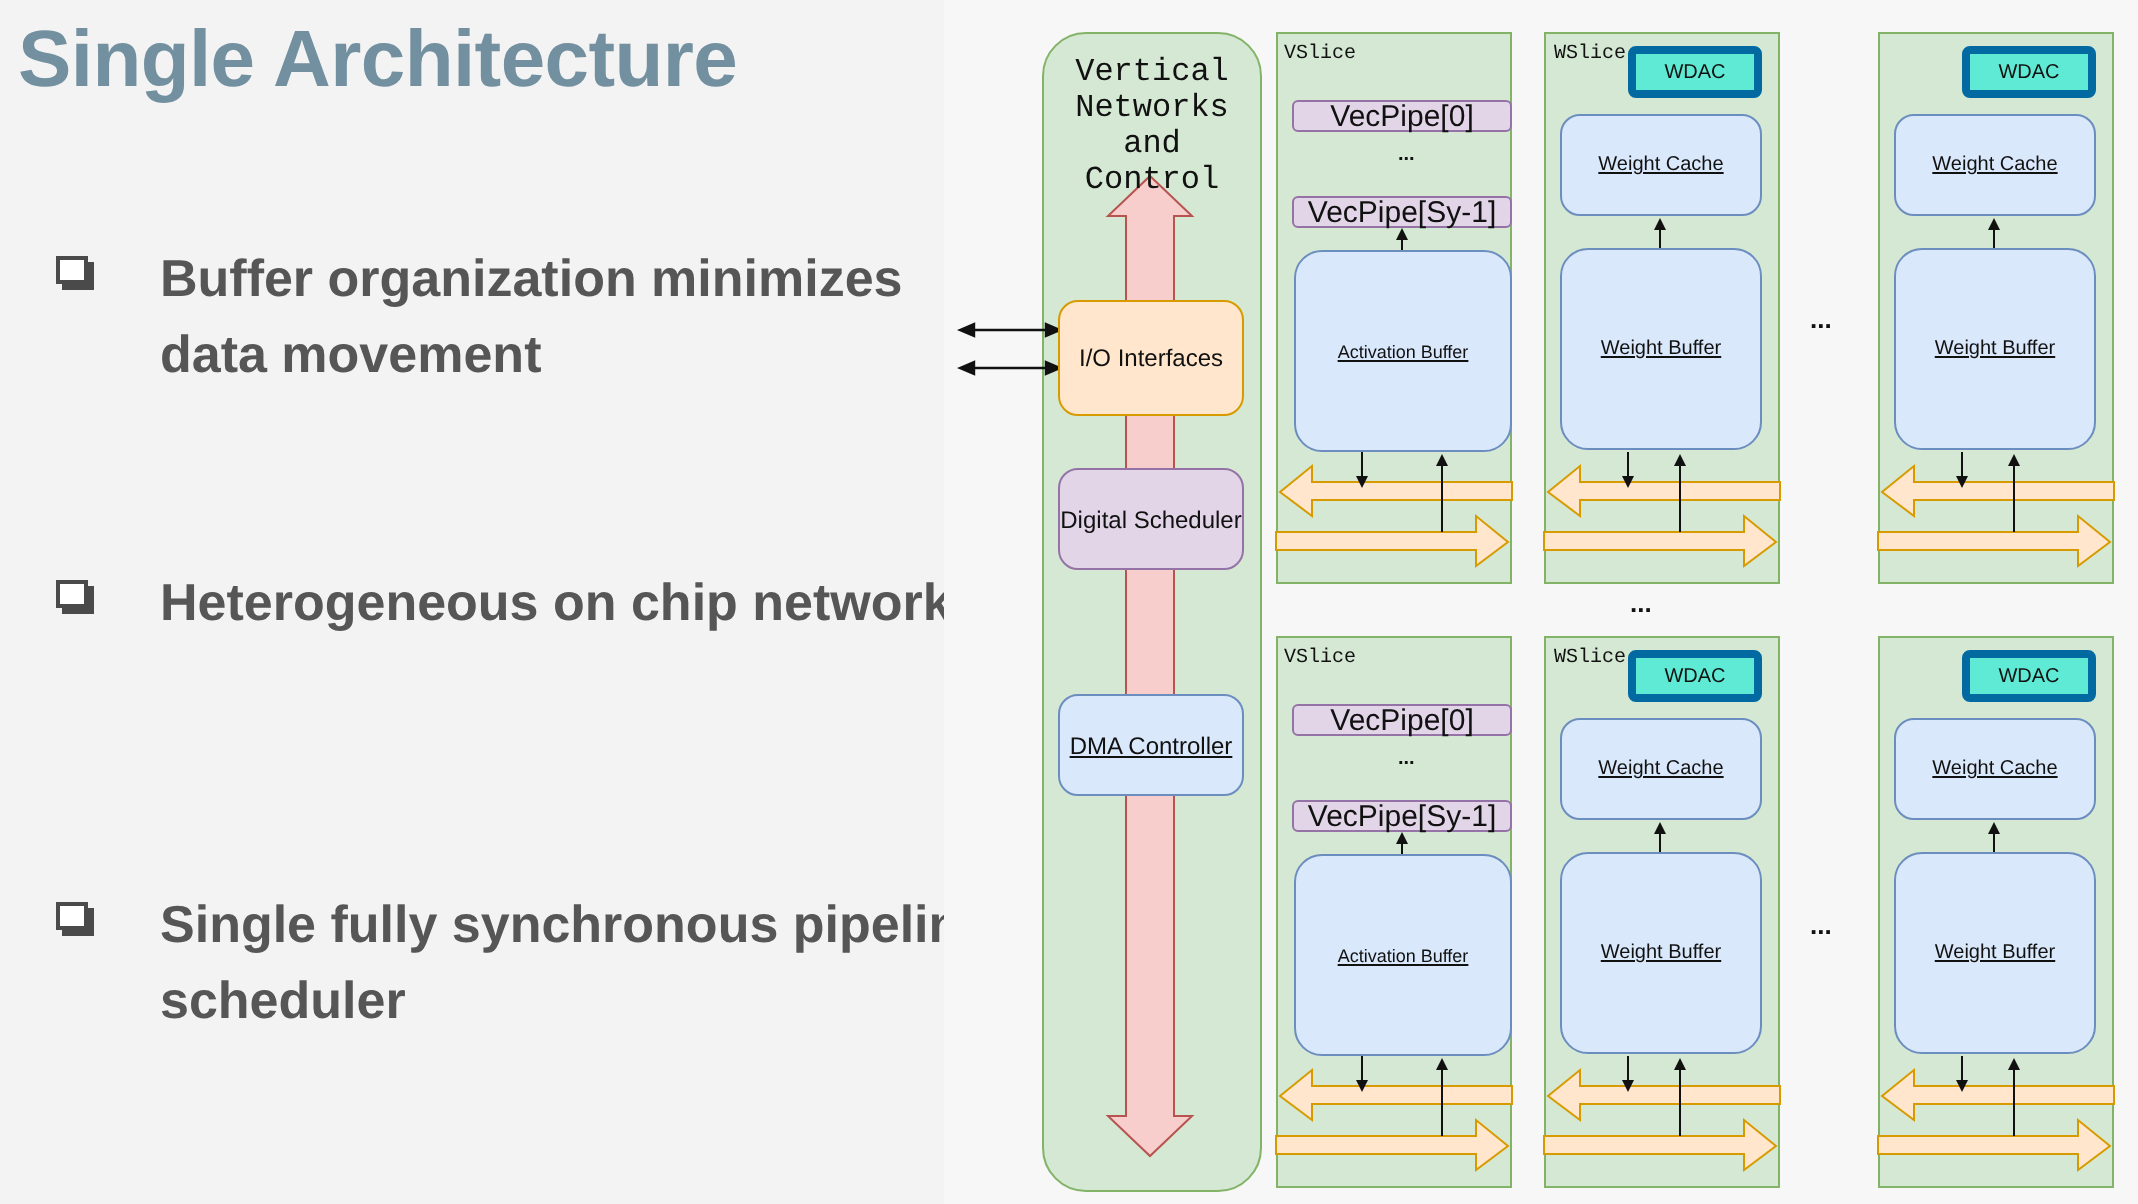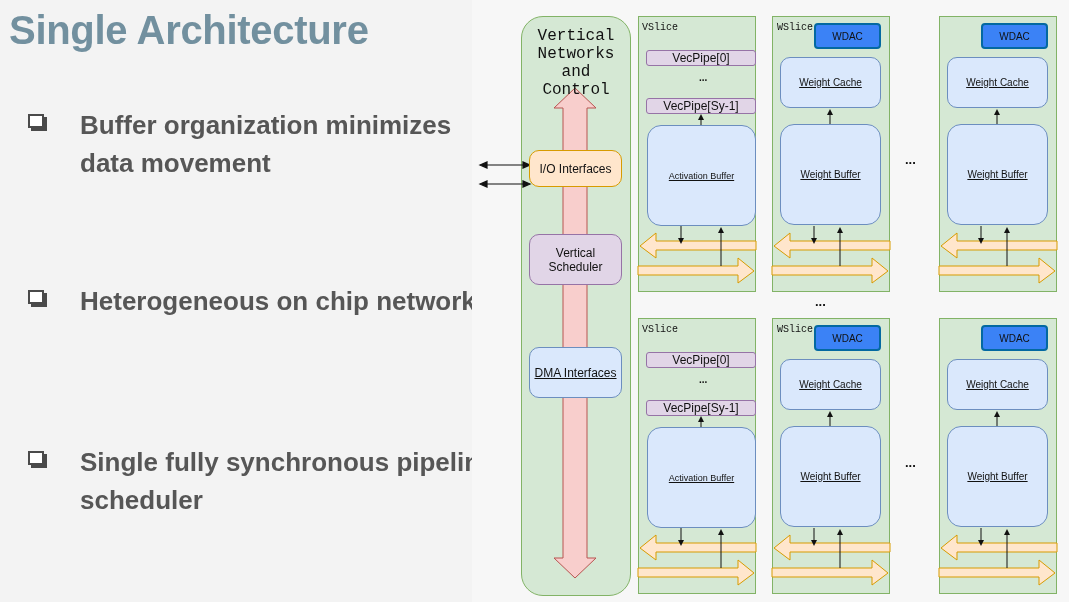--- a/index.html
+++ b/index.html
@@ -8,31 +8,31 @@
   .bullet{position:absolute;left:28px;display:flex;}
   .bullet .box{width:16px;height:14px;border:2px solid #4a4a4a;background:#fff;box-shadow:3px 3px 0 #4a4a4a;margin-top:8px;box-sizing:border-box;}
   .bullet .txt{position:absolute;left:52px;top:0;width:420px;font-size:26px;font-weight:bold;color:#565656;line-height:38px;}
   .diagram-bg{position:absolute;left:472px;top:0;width:597px;height:602px;background:#f7f7f7;}
   .lbl{position:absolute;font-size:11px;color:#111;text-align:center;display:flex;align-items:center;justify-content:center;box-sizing:border-box;font-family:Liberation Mono, monospace;}
   .slice{position:absolute;background:#d5e8d4;border:1px solid #82b366;box-sizing:border-box;}
   .rbox{position:absolute;border-radius:10px;box-sizing:border-box;display:flex;align-items:center;justify-content:center;text-align:center;color:#111;}
   .blue{background:#dae8fc;border:1px solid #6c8ebf;text-decoration:underline;}
   .purple{background:#e1d5e7;border:1px solid #9673a6;}
   .orange{background:#ffe6cc;border:1px solid #d79b00;}
-  .yellow{background:#3b82f6;border:2px solid #0369a1;}
-  .vec{position:absolute;background:#e1d5e7;border:1px solid #9673a6;border-radius:3px;font-size:12px;display:flex;align-items:center;justify-content:center;box-sizing:border-box;color:#111;}
+  .yellow{background:#5eead4;border:4px solid #0369a1;}
+  .vec{position:absolute;background:#e1d5e7;border:1px solid #9673a6;border-radius:3px;font-size:15px;display:flex;align-items:center;justify-content:center;box-sizing:border-box;color:#111;}
   .dots{position:absolute;font-size:13px;font-weight:bold;color:#111;}
   svg.over{position:absolute;left:0;top:0;}
 </style>
 </head>
 <body>
 
 <div class="title">Single Architecture</div>
 
-<div class="bullet" style="top:106px">
+<div class="bullet" style="top:120px">
   <div class="box"></div>
   <div class="txt">Buffer organization minimizes data movement</div>
 </div>
 <div class="bullet" style="top:282px">
   <div class="box"></div>
   <div class="txt">Heterogeneous on chip networks</div>
 </div>
 <div class="bullet" style="top:443px">
   <div class="box"></div>
   <div class="txt">Single fully synchronous pipeline scheduler</div>
@@ -46,23 +46,23 @@
   <g stroke="#111" stroke-width="1.2" fill="#111">
     <line x1="484" y1="165" x2="526" y2="165"></line>
     <polygon points="480,165 487,162 487,168"></polygon>
       <polygon points="530,165 523,162 523,168"></polygon>
     <line x1="484" y1="184" x2="526" y2="184"></line>
     <polygon points="480,184 487,181 487,187"></polygon>
       <polygon points="530,184 523,181 523,187"></polygon>
   </g>
 </svg>
 <div class="lbl" style="left:526px;top:42px;width:100px;height:42px;font-size:16px;">Vertical Networks and Control</div>
-<div class="rbox orange" style="left:529px;top:150px;width:93px;height:37px;font-size:12px;">I/O Interfaces</div>
-<div class="rbox purple" style="left:529px;top:234px;width:93px;height:51px;font-size:12px;">Vertical Scheduler</div>
-<div class="rbox blue" style="left:529px;top:347px;width:93px;height:51px;font-size:12px;">DMA Interfaces</div>
+<div class="rbox orange" style="left:529px;top:150px;width:93px;height:58px;font-size:12px;">I/O Interfaces</div>
+<div class="rbox purple" style="left:529px;top:234px;width:93px;height:51px;font-size:12px;">Digital Scheduler</div>
+<div class="rbox blue" style="left:529px;top:347px;width:93px;height:51px;font-size:12px;">DMA Controller</div>
 
 <div id="slices">
     <div class="slice" style="left:638px;top:16px;width:118px;height:276px;"></div>
     <div class="lbl" style="left:642px;top:20px;height:14px;justify-content:flex-start;font-size:10px;">VSlice</div>
     <div class="vec" style="left:646px;top:50px;width:110px;height:16px;">VecPipe[0]</div>
     <div class="dots" style="left:699px;top:72px;font-size:10px;">...</div>
     <div class="vec" style="left:646px;top:98px;width:110px;height:16px;">VecPipe[Sy-1]</div>
     <div class="rbox blue" style="left:647px;top:125px;width:109px;height:101px;font-size:9px;border-radius:14px;">Activation Buffer</div>
     <div class="slice" style="left:772px;top:16px;width:118px;height:276px;"></div>
     <div class="lbl" style="left:777px;top:20px;height:14px;justify-content:flex-start;font-size:10px;">WSlice</div>

